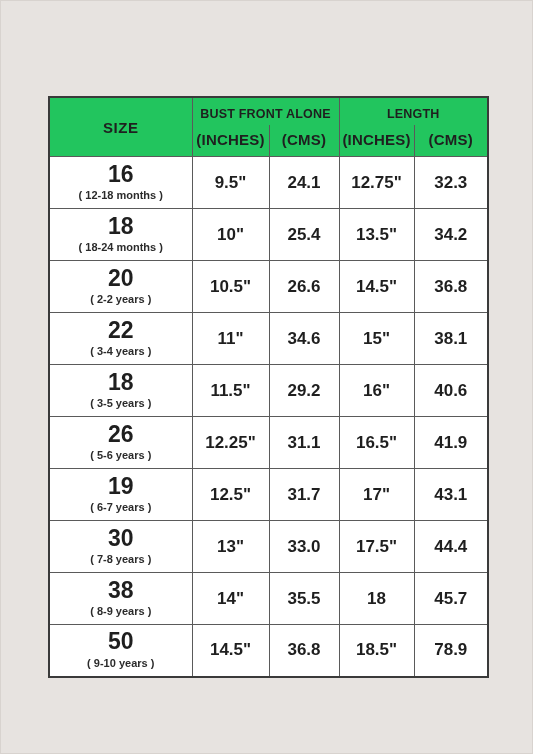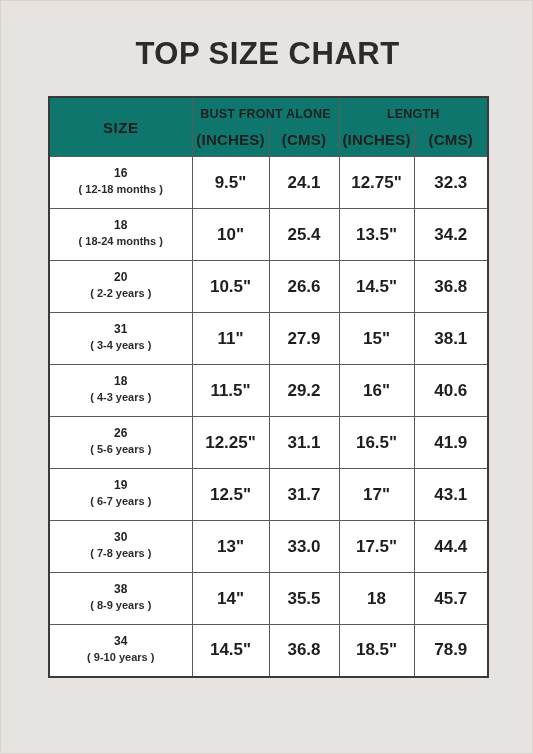--- a/index.html
+++ b/index.html
@@ -56,21 +56,21 @@
 
   .size-table th,
   .size-table td {
     border: 1px solid #5a5a5a;
     text-align: center;
     vertical-align: middle;
     padding: 0;
   }
 
   thead th {
-    background: #0f766e;
+    background: #22c55e;
     color: #1f1f1f;
     font-weight: bold;
   }
 
   th.head-size {
     font-size: 15px;
     letter-spacing: 0.6px;
     height: 51px;
   }
 
@@ -90,21 +90,21 @@
     padding-bottom: 3px;
   }
 
   tbody tr { height: 52px; }
 
   td.size-cell {
     padding: 2px 0 4px 0;
   }
   .size-num {
     display: block;
-    font-size: 12px;
+    font-size: 23px;
     font-weight: bold;
     color: #1f1f1f;
     line-height: 1.15;
   }
   .size-age {
     display: block;
     font-size: 11px;
     font-weight: bold;
     color: #2b2b2b;
     line-height: 1.3;
@@ -115,21 +115,20 @@
     font-size: 17px;
     font-weight: bold;
     color: #1f1f1f;
   }
 </style>
 </head>
 <body>
 
 <div class="page">
 
-  <div class="chart-title">TOP SIZE CHART</div>
 
   <table class="size-table">
     <colgroup>
       <col class="c-size">
         <col class="c-bi">
         <col class="c-bc">
         <col class="c-li">
         <col class="c-lc">
     </colgroup>
     <thead>
@@ -171,32 +170,32 @@
             <span class="size-num">20</span>
             <span class="size-age">( 2-2 years )</span>
           </td>
           <td class="measure">10.5"</td>
           <td class="measure">26.6</td>
           <td class="measure">14.5"</td>
           <td class="measure">36.8</td>
         </tr>
         <tr>
           <td class="size-cell">
-            <span class="size-num">31</span>
+            <span class="size-num">22</span>
             <span class="size-age">( 3-4 years )</span>
           </td>
           <td class="measure">11"</td>
-          <td class="measure">27.9</td>
+          <td class="measure">34.6</td>
           <td class="measure">15"</td>
           <td class="measure">38.1</td>
         </tr>
         <tr>
           <td class="size-cell">
             <span class="size-num">18</span>
-            <span class="size-age">( 4-3 years )</span>
+            <span class="size-age">( 3-5 years )</span>
           </td>
           <td class="measure">11.5"</td>
           <td class="measure">29.2</td>
           <td class="measure">16"</td>
           <td class="measure">40.6</td>
         </tr>
         <tr>
           <td class="size-cell">
             <span class="size-num">26</span>
             <span class="size-age">( 5-6 years )</span>
@@ -231,21 +230,21 @@
             <span class="size-num">38</span>
             <span class="size-age">( 8-9 years )</span>
           </td>
           <td class="measure">14"</td>
           <td class="measure">35.5</td>
           <td class="measure">18</td>
           <td class="measure">45.7</td>
         </tr>
         <tr>
           <td class="size-cell">
-            <span class="size-num">34</span>
+            <span class="size-num">50</span>
             <span class="size-age">( 9-10 years )</span>
           </td>
           <td class="measure">14.5"</td>
           <td class="measure">36.8</td>
           <td class="measure">18.5"</td>
           <td class="measure">78.9</td>
         </tr>
       </tbody>
   </table>
 

